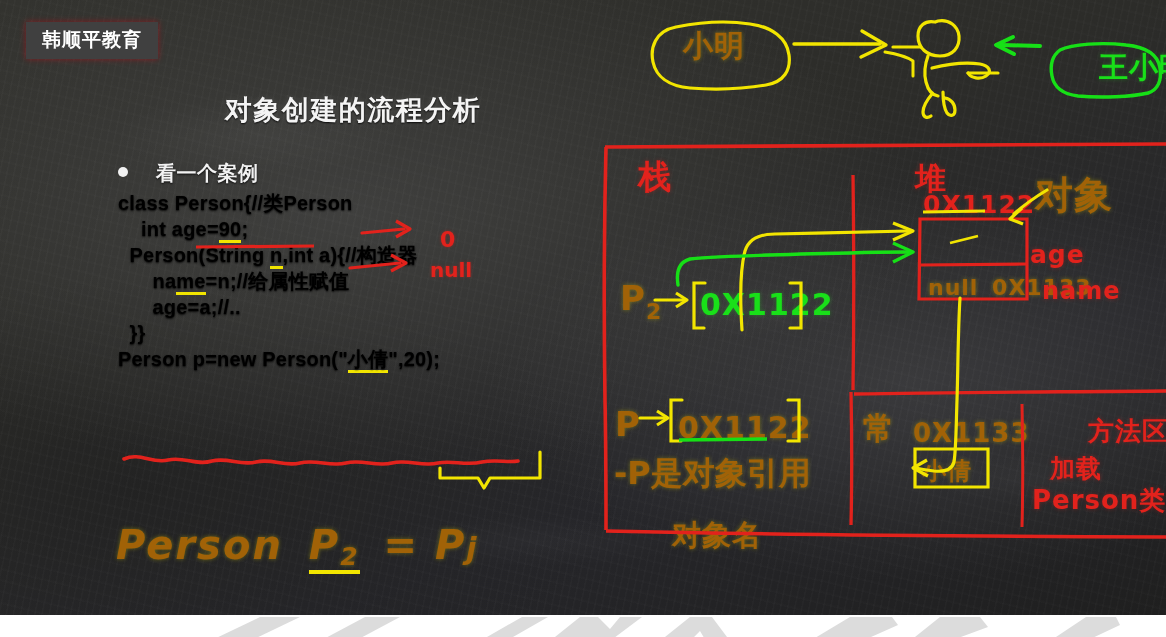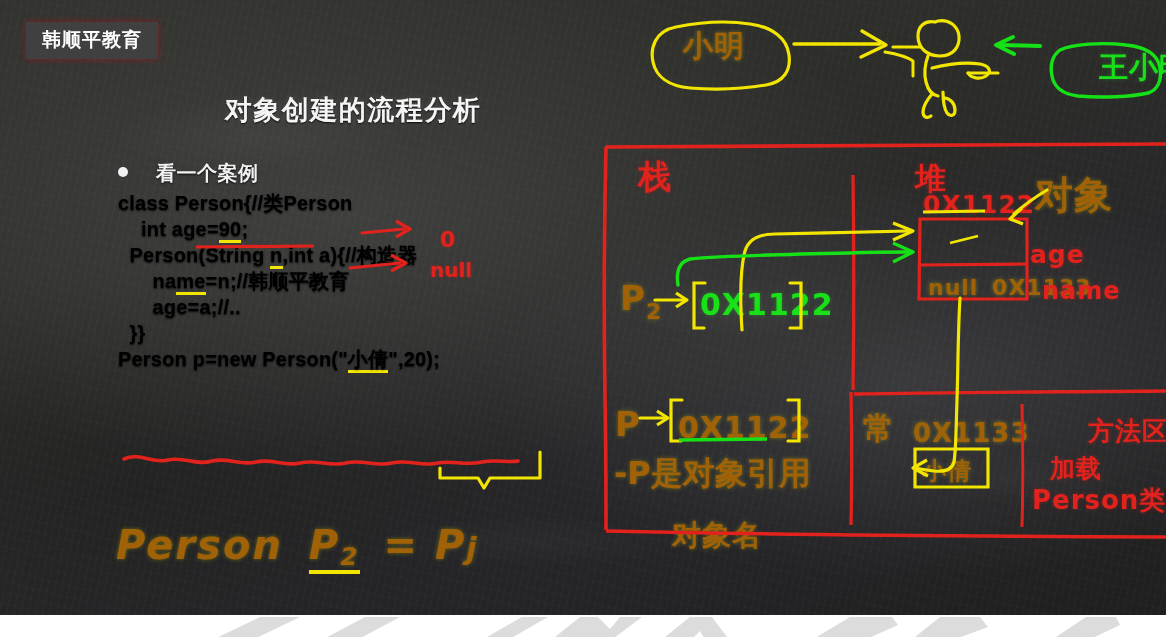--- a/index.html
+++ b/index.html
@@ -185,21 +185,21 @@
       <span>看一个案例</span>
     </div>
 
     <div class="code-line">class Person{//类Person</div>
 
     <div class="code-line"><span>    int age=</span><span class="u-yellow">90</span><span>;</span></div>
 
 
     <div class="code-line"><span>  Person(String </span><span class="u-yellow">n</span><span>,int a){//构造器</span></div>
 
-    <div class="code-line"><span>      na</span><span class="u-yellow">me</span><span>=n;//韩顺平教育</span></div>
+    <div class="code-line"><span>      na</span><span class="u-yellow">me</span><span>=n;//给属性赋值</span></div>
 
     <div class="code-line">      age=a;//..</div>
     <div class="code-line">  }}</div>
 
     <div class="code-line"><span>Person p=new Person("</span><span class="u-yellow">小倩</span><span>",20);</span></div>
 
   </div>
 
   <div class="red-ann" style="left:440px; top:227px; font-size:22px;">0</div>
   <div class="red-ann" style="left:430px; top:258px; font-size:20px;">null</div>

